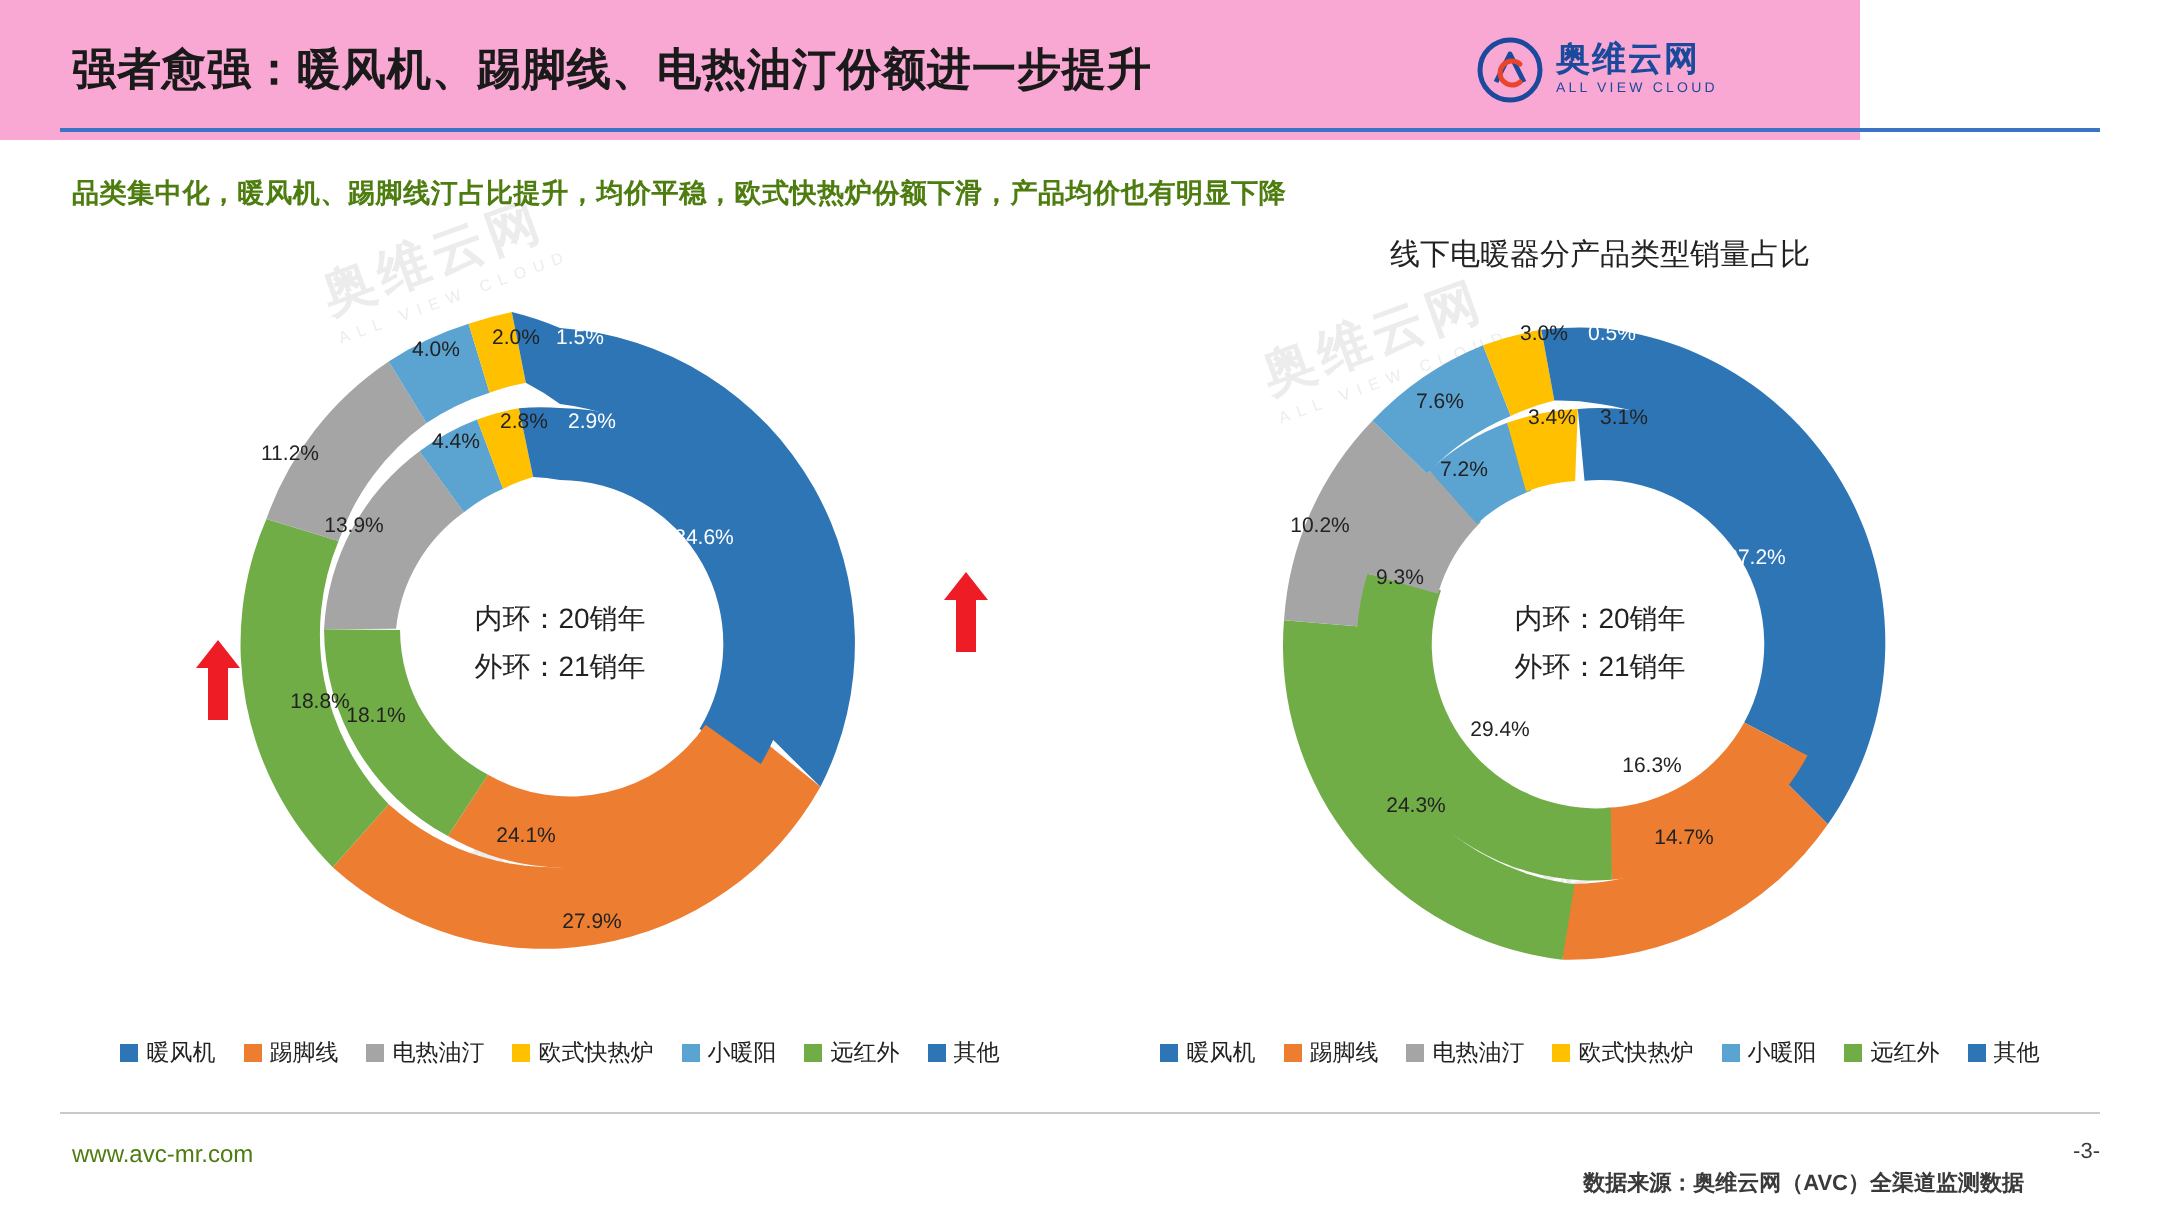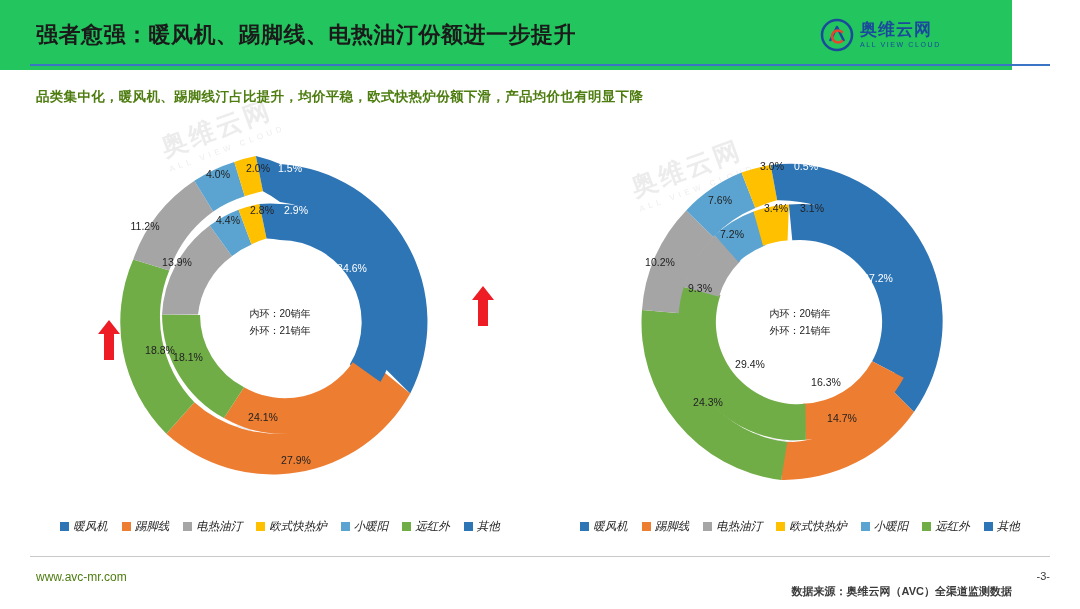--- a/index.html
+++ b/index.html
@@ -19,23 +19,24 @@
     left: 0; top: 0;
     width: 1080px;
     height: 609px;
     background: #ffffff;
     overflow: hidden;
   }
   
   .header {
     position: absolute;
     left: 0; top: 0;
-    width: 1012px;
+    width: 908px;
     height: 70px;
-    background: #22c55e;
+    background: #f9a8d4;
+    padding-left: 22px;
   }
   .title {
     position: absolute;
     left: 36px;
     top: 20px;
     font-size: 22px;
     font-weight: bold;
     color: #1a1a1a;
     letter-spacing: 0.5px;
     white-space: nowrap;
@@ -120,21 +121,21 @@
   }
   .donut-wrap svg {
     display: block;
   }
   .center-label {
     position: absolute;
     left: 50%;
     top: 50%;
     transform: translate(-50%, -50%);
     text-align: center;
-    font-size: 10px;
+    font-size: 14px;
     color: #222;
     line-height: 1.7;
     white-space: nowrap;
     pointer-events: none;
   }
   .legend {
     position: absolute;
     bottom: 4px;
     left: 0;
     width: 100%;
@@ -143,21 +144,20 @@
     align-items: center;
     gap: 14px;
     font-size: 11.5px;
     color: #222;
   }
   .legend-item {
     display: flex;
     align-items: center;
     gap: 4px;
     white-space: nowrap;
-    font-style: italic;
   }
   .legend-swatch {
     width: 9px;
     height: 9px;
     display: inline-block;
   }
   
   .arrow {
     position: absolute;
     width: 22px;
@@ -358,20 +358,21 @@
       </svg>
     </div>
     <div class="arrow" style="left:68px; top:202px;">
       <svg width="22" height="40" viewBox="0 0 22 40">
         <polygon points="11,0 22,14 16,14 16,40 6,40 6,14 0,14" fill="#ee1c25"></polygon>
       </svg>
     </div>
   </div>
 
   <div class="panel right">
+    <div class="panel-title">线下电暖器分产品类型销量占比</div>
 
     <div class="donut-wrap">
       <svg width="360" height="352" viewBox="0 0 360 352">
 
         <g>
 
           <path d="M 180 18 A 158 158 0 0 1 293.93 266.09 L 267.93 239.99 A 122 122 0 0 0 180 56 Z" fill="#2e75b6"></path>
 
           <path d="M 293.93 266.09 A 158 158 0 0 1 161.18 333.88 L 164.55 296.04 A 122 122 0 0 0 267.93 239.99 Z" fill="#ed7d31"></path>
 

